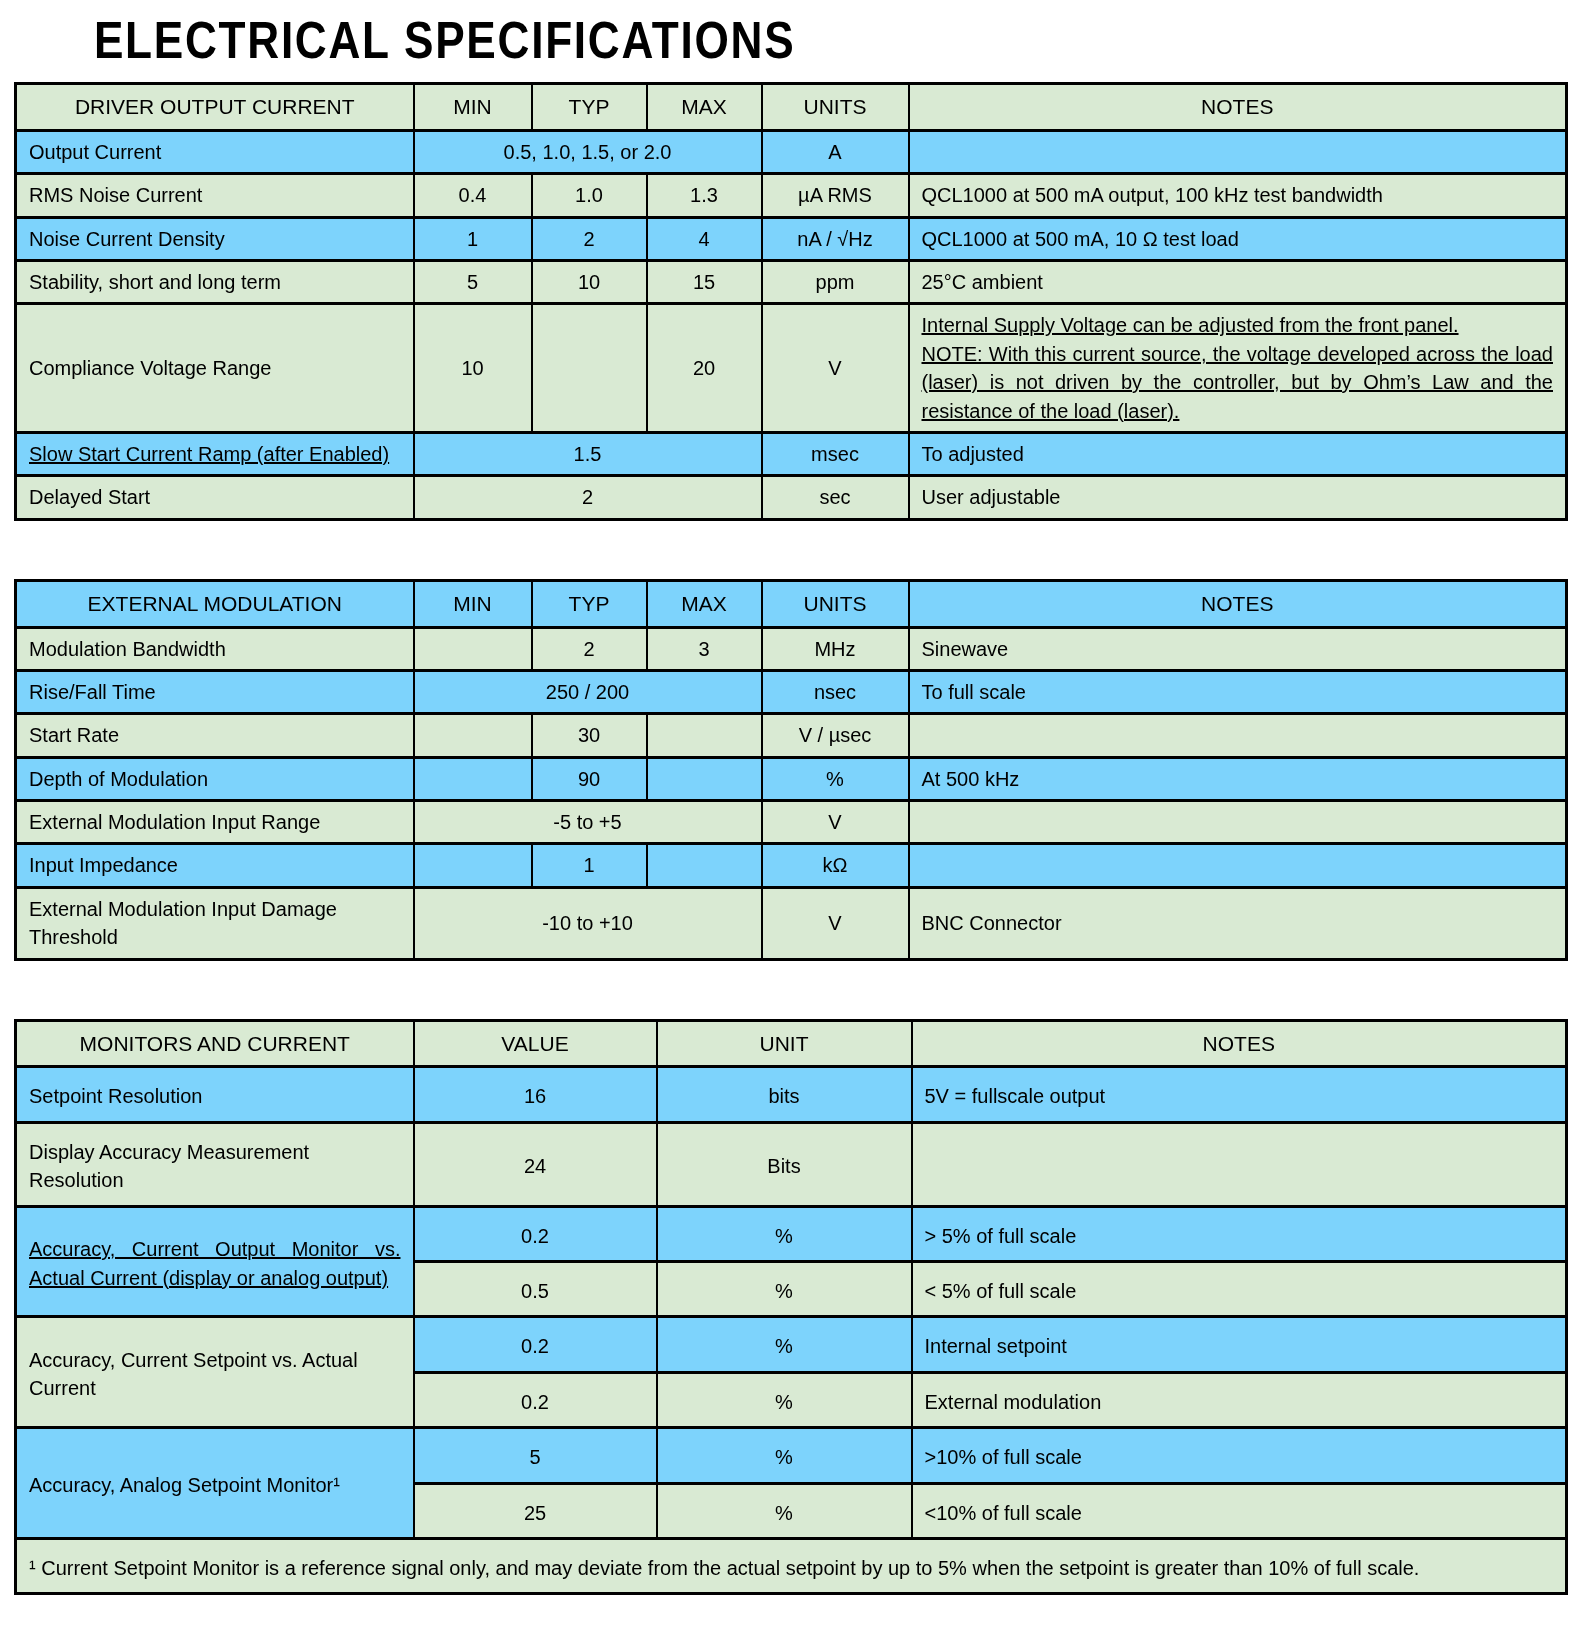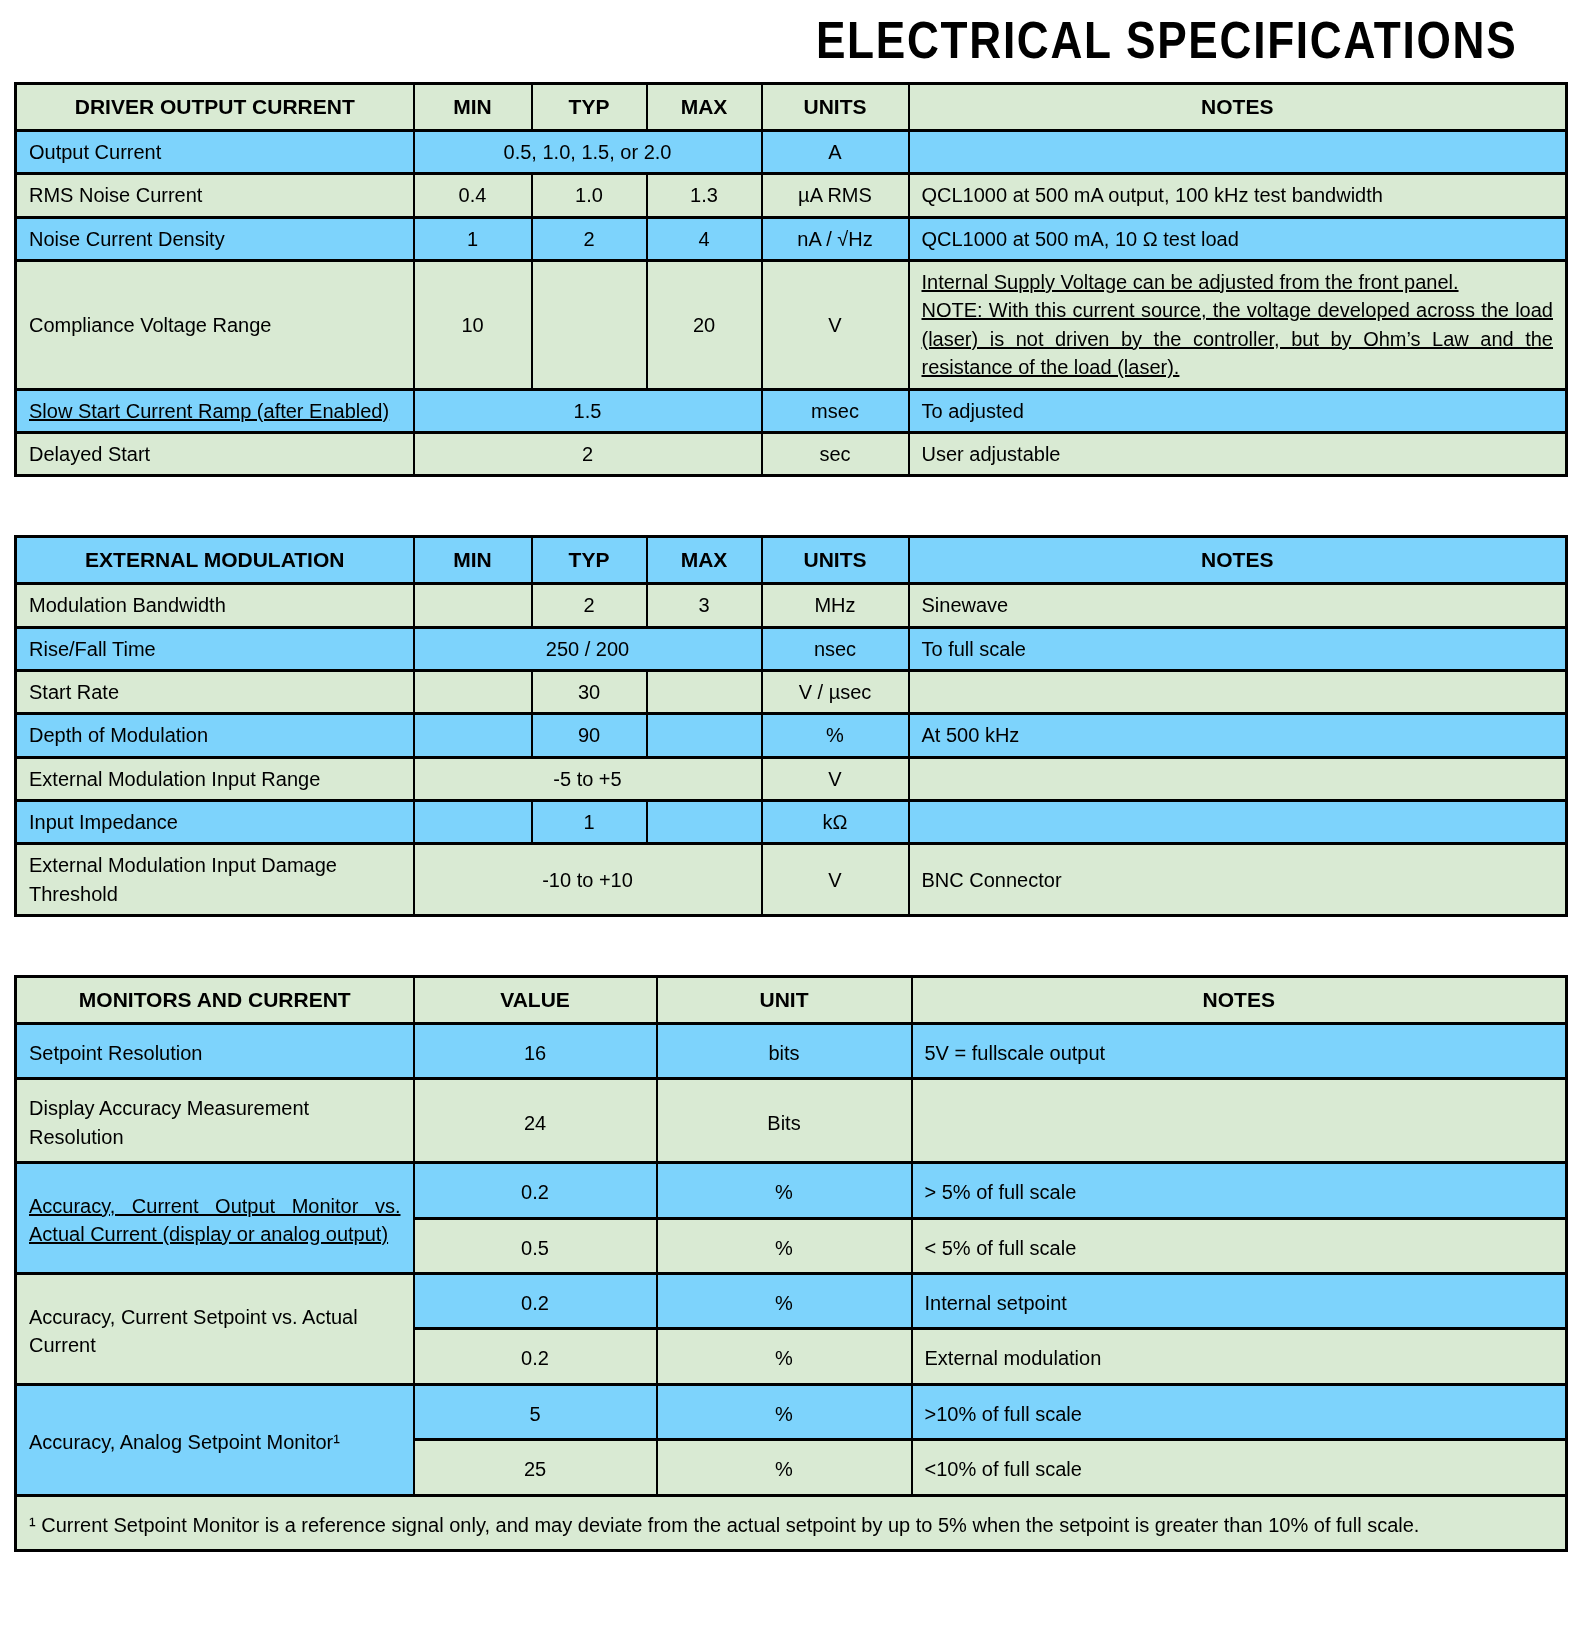--- a/index.html
+++ b/index.html
@@ -9,22 +9,23 @@
     color: #000000;
     font-family: "Liberation Sans", "DejaVu Sans", sans-serif;
   }
   body {
     width: 1579px;
     height: 1643px;
     overflow: hidden;
   }
   .title-wrap {
     display: flex;
-    justify-content: flex-end;
-    margin: 10px 0 12px 10px;
+    justify-content: flex-start;
+    margin: 10px 0 12px 0;
+    padding-left: 32px;
   }
   .doc-title {
     font-size: 52px;
     font-weight: bold;
     letter-spacing: 2px;
     white-space: nowrap;
     transform: scaleX(0.85);
     transform-origin: center;
   }
   table.spec-table {
@@ -41,21 +42,21 @@
     border-bottom-width: 3px;
     padding: 6px 12px;
     font-size: 20px;
     line-height: 1.42;
     vertical-align: middle;
     white-space: pre-line;
     word-wrap: break-word;
   }
   table.spec-table th {
     font-size: 21px;
-    font-weight: bold;
+    font-weight: normal;
     text-align: center;
     padding: 7px 10px;
   }
   
   table[data-table="2"] td { padding-top: 14px; padding-bottom: 10px; }
   .a-l { text-align: left; }
   .a-c { text-align: center; }
   .a-j { text-align: justify; text-decoration: underline; }
   .bg-g { background: #d9ead3; }
   .bg-w { background: #7dd3fc; }
@@ -103,20 +104,28 @@
       </tr>
       <tr>
         <td class="a-l bg-w">Noise Current Density</td>
         <td class="a-c bg-w">1</td>
         <td class="a-c bg-w">2</td>
         <td class="a-c bg-w">4</td>
         <td class="a-c bg-w">nA / √Hz</td>
         <td class="a-l bg-w">QCL1000 at 500 mA, 10 Ω test load</td>
       </tr>
       <tr>
+        <td class="a-l bg-g">Stability, short and long term</td>
+        <td class="a-c bg-g">5</td>
+        <td class="a-c bg-g">10</td>
+        <td class="a-c bg-g">15</td>
+        <td class="a-c bg-g">ppm</td>
+        <td class="a-l bg-g">25°C ambient</td>
+      </tr>
+      <tr>
         <td class="a-l bg-g">Compliance Voltage Range</td>
         <td class="a-c bg-g">10</td>
         <td class="a-c bg-g"></td>
         <td class="a-c bg-g">20</td>
         <td class="a-c bg-g">V</td>
         <td class="a-j bg-g">Internal Supply Voltage can be adjusted from the front panel.
 NOTE: With this current source, the voltage developed across the load (laser) is not driven by the controller, but by Ohm’s Law and the resistance of the load (laser).</td>
       </tr>
       <tr>
         <td class="a-j bg-w">Slow Start Current Ramp (after Enabled)</td>

